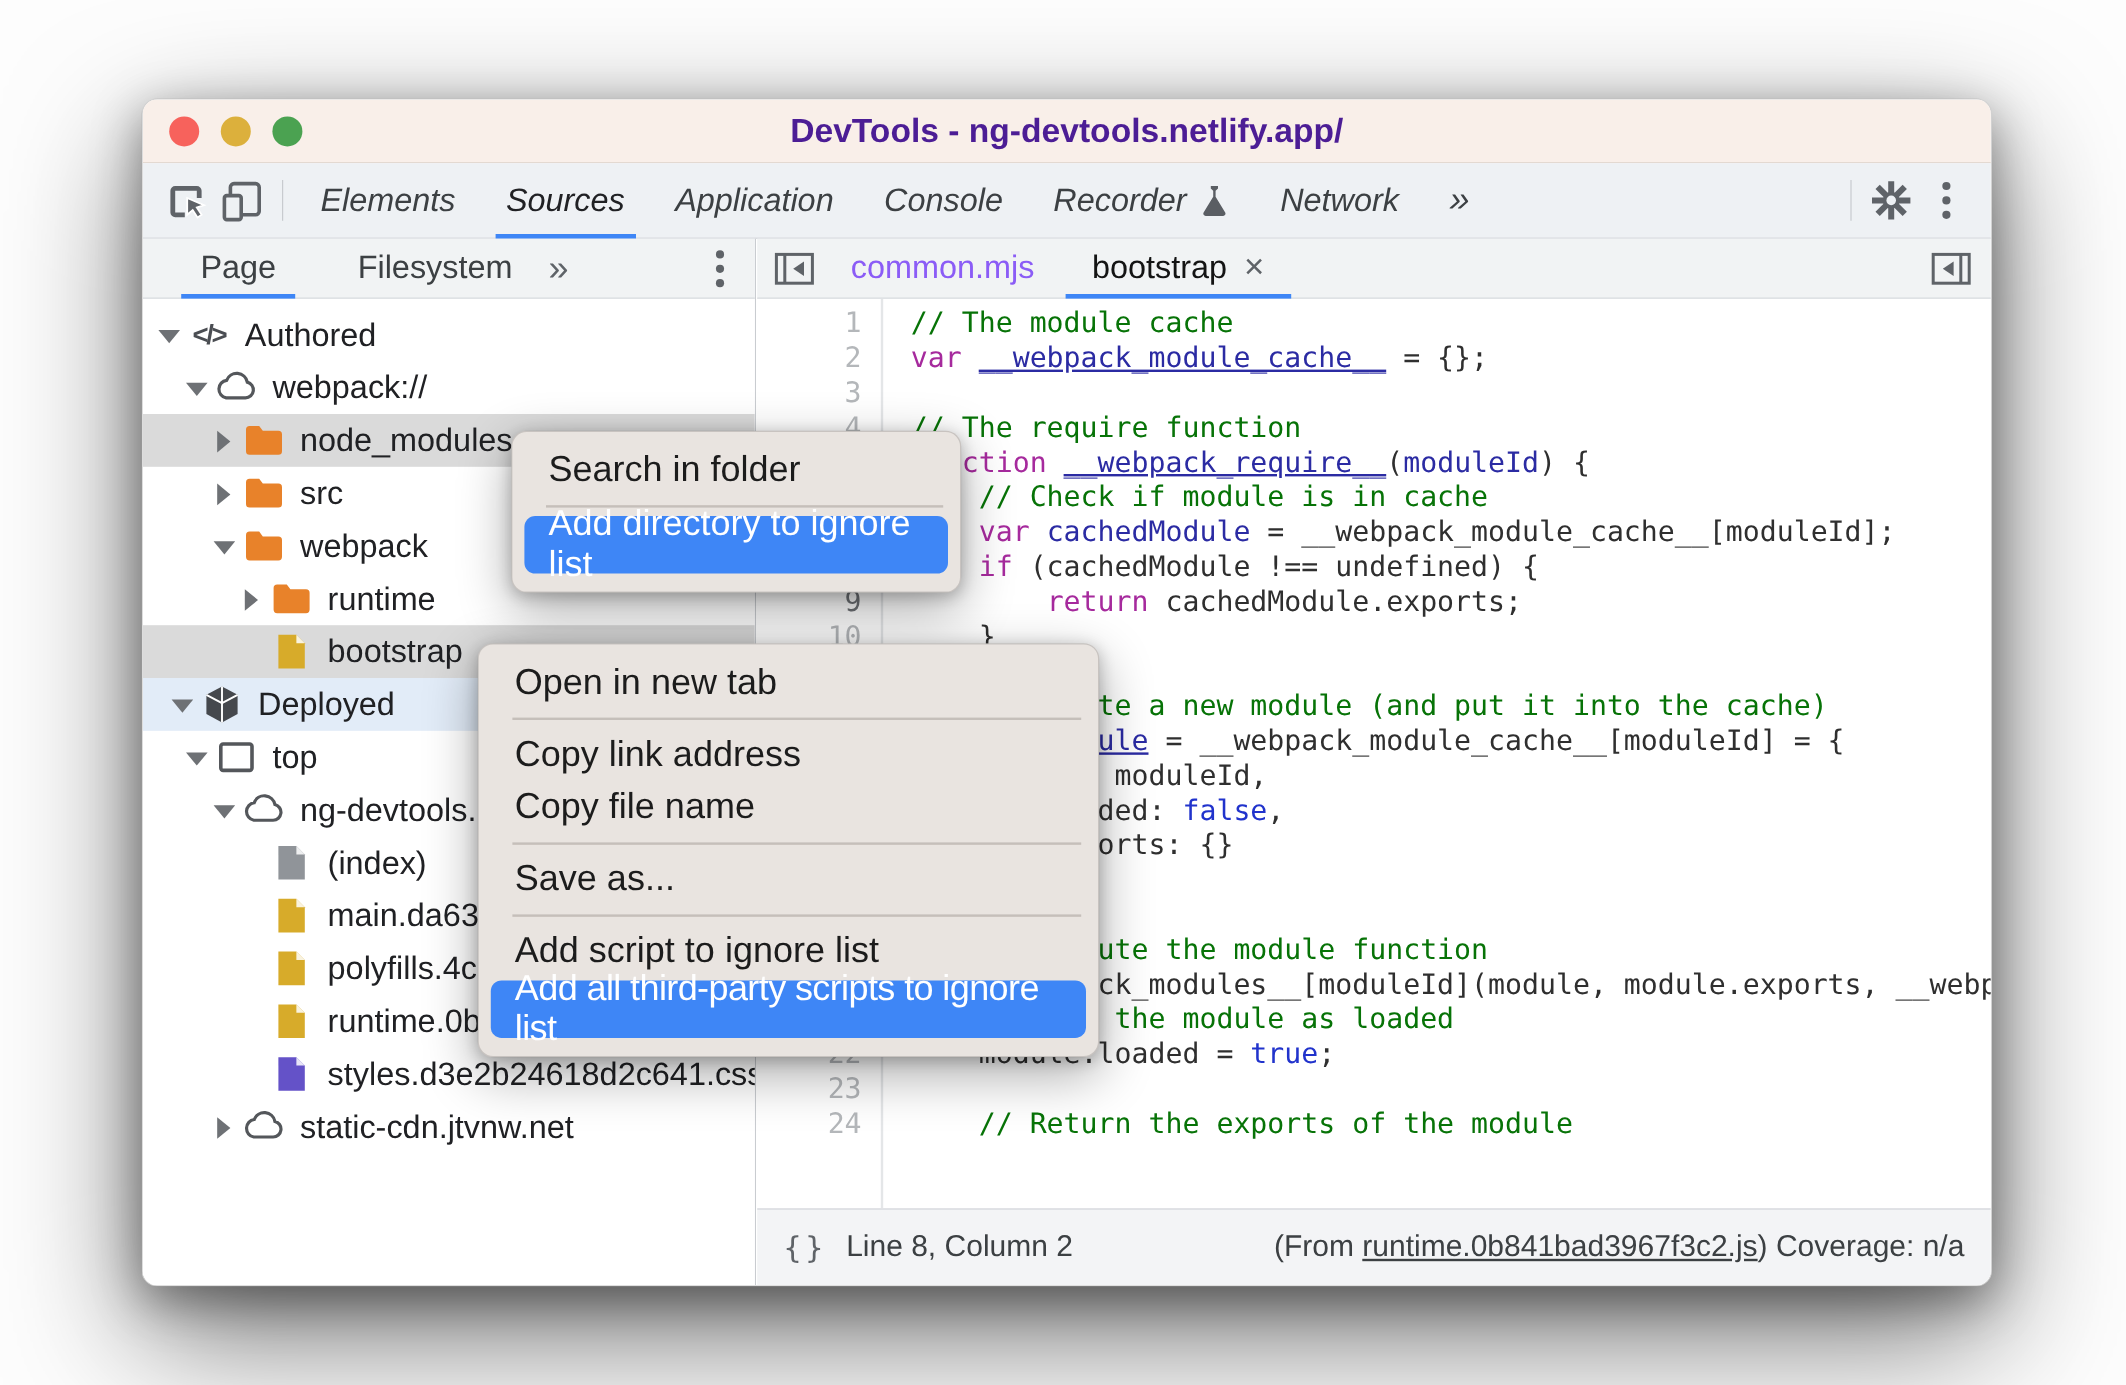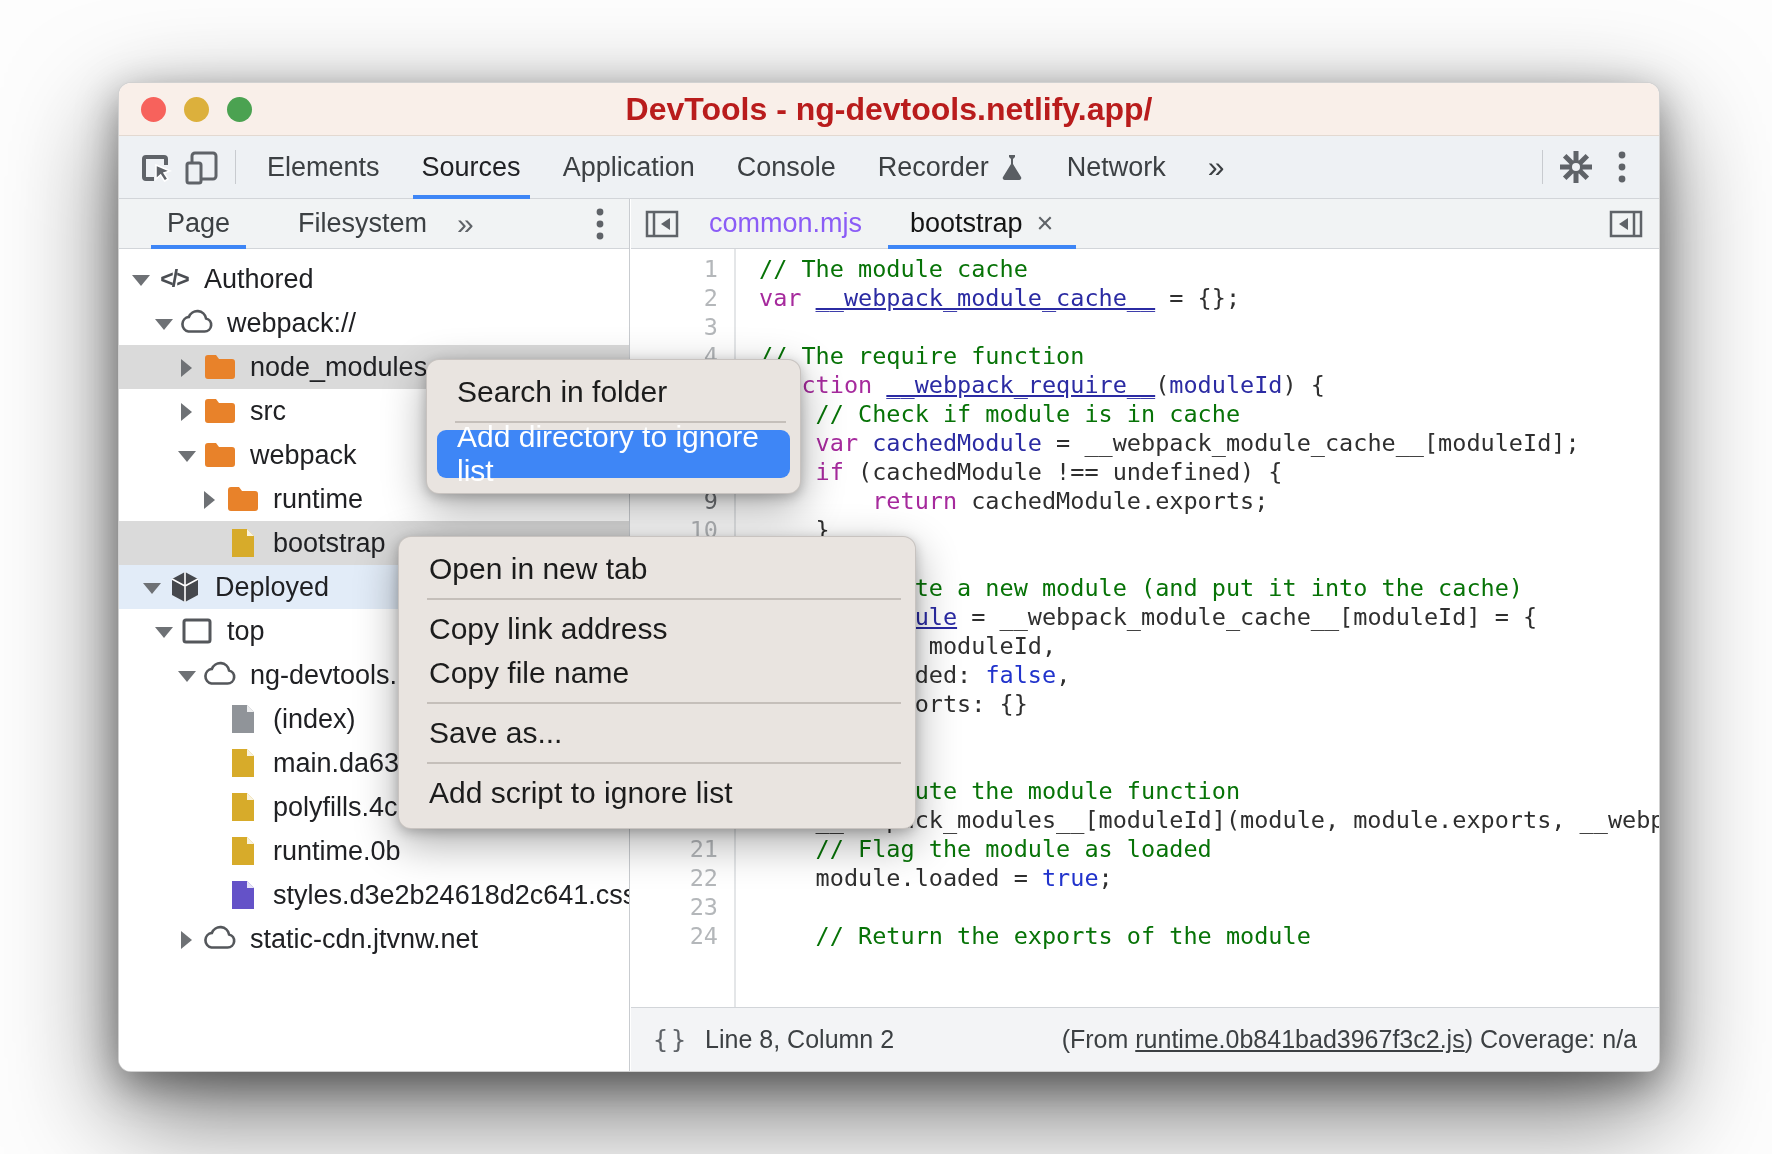--- a/index.html
+++ b/index.html
@@ -6,24 +6,24 @@
     font-family:"Liberation Sans", sans-serif;}
   *{box-sizing:border-box;}
   .window{position:absolute;left:118px;top:82px;width:1542px;height:990px;border-radius:13px;
     background:#fff;overflow:hidden;border:1px solid rgba(0,0,0,.18);
     box-shadow:0 40px 110px rgba(0,0,0,.55),0 12px 40px rgba(0,0,0,.38);}
   
   .titlebar{position:absolute;left:0;top:0;right:0;height:53px;background:var(--titlebar,#f9efe9);
     border-bottom:1px solid #e3d9d1;display:flex;align-items:center;justify-content:center;}
   .traffic{position:absolute;left:22px;top:14px;display:flex;gap:18px;}
   .dot{width:25px;height:25px;border-radius:50%;}
-  .title{font-size:32px;font-weight:700;color:#b91c1c;}
+  .title{font-size:28px;font-weight:700;color:#4c1d95;}
   
   .toolbar{position:absolute;left:0;top:53px;right:0;height:63px;background:var(--chrome-bg,#eef1f4);
-    border-bottom:1px solid #d2d5d9;display:flex;align-items:center;padding:0 14px;}
+    border-bottom:1px solid #d2d5d9;display:flex;align-items:center;padding:0 14px;font-style:italic;}
   .tbicon{width:46px;height:46px;display:flex;align-items:center;justify-content:center;flex:0 0 auto;}
   .vsep{width:1px;height:34px;background:#c8cbcf;margin:0 10px;flex:0 0 auto;}
   .ttab{height:63px;display:flex;align-items:center;gap:10px;padding:0 21px;font-size:27px;
     color:#3c4043;position:relative;white-space:nowrap;}
   .ttab.active{color:#202124;}
   .ttab.active::after{content:"";position:absolute;left:12px;right:12px;bottom:0;height:4px;
     background:var(--accent,#3e86f6);}
   .spacer{flex:1;}
   
   .leftpane{position:absolute;left:0;top:116px;bottom:0;width:511px;background:#fff;
@@ -442,15 +442,16 @@
     </div>
   <div class="menu" id="menu-file">
       <div class="mitem">Open in new tab</div>
       <div class="msep"></div>
       <div class="mitem">Copy link address</div>
       <div class="mitem">Copy file name</div>
       <div class="msep"></div>
       <div class="mitem">Save as...</div>
       <div class="msep"></div>
       <div class="mitem">Add script to ignore list</div>
+      <div class="mitem hl tight">Add all third-party scripts to ignore list</div>
     </div>
 
 </div>
 
 </body></html>

